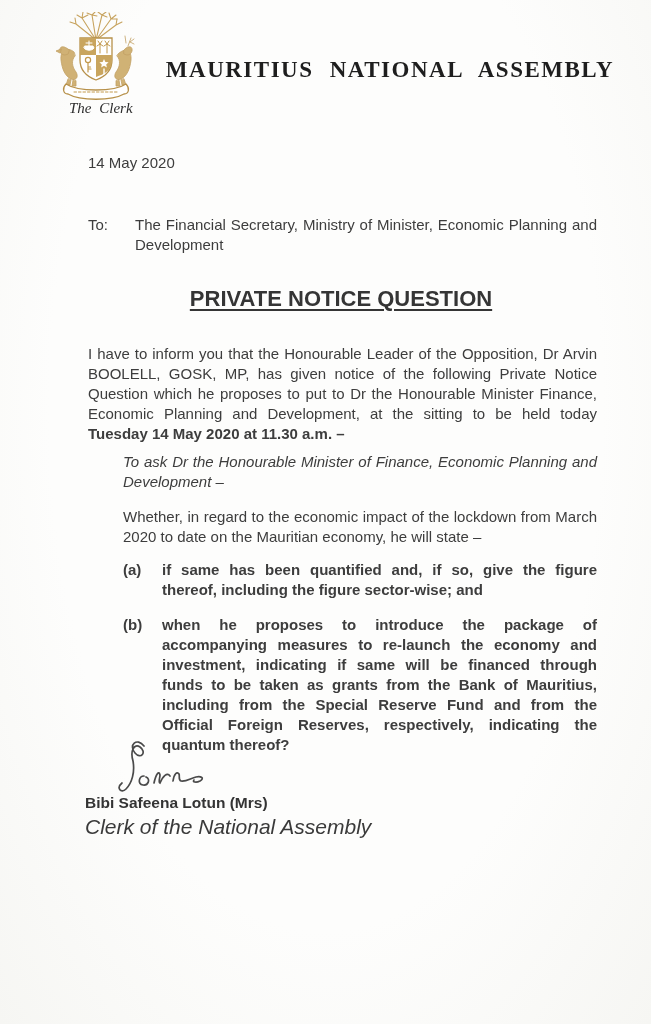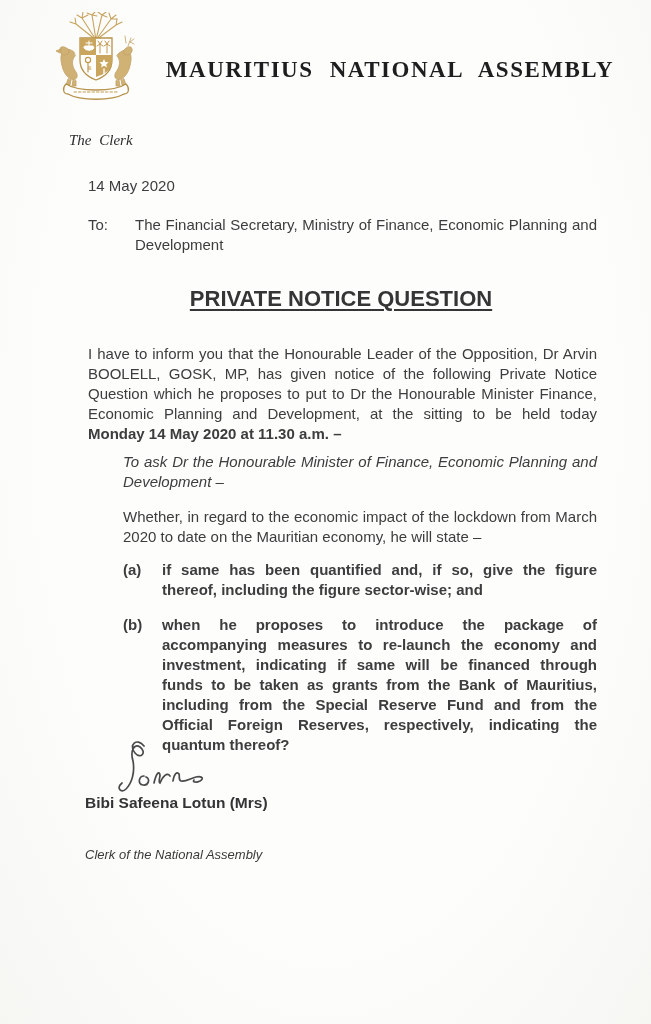--- a/index.html
+++ b/index.html
@@ -22,30 +22,30 @@
     left:158px; top:57px; width:464px;
     text-align:center;
     font-family:"Liberation Serif", serif;
     font-weight:bold;
     font-size:23px;
     letter-spacing:1.5px;
     word-spacing:9px;
     color:#1e1e1e;
   }
   .clerk-office {
-    left:69px; top:132px;
+    left:69px; top:100px;
     font-family:"Liberation Serif", serif;
     font-style:italic;
     font-size:15px;
     word-spacing:4px;
     color:#2c2c2c;
   }
 
   
-  .letter-date { left:88px; top:176px; font-size:15px; }
+  .letter-date { left:88px; top:153px; font-size:15px; }
   .to-row { left:88px; top:215px; width:509px; display:flex; }
   .to-label { flex:0 0 47px; }
   .to-text { flex:1; text-align:justify; line-height:20px; }
   .bodytext { font-size:15px; line-height:20px; }
 
   
   .pnq-heading {
     left:85px; top:286px; width:512px;
     text-align:center;
     font-size:22px;
@@ -62,21 +62,21 @@
   .lead-par { left:123px; top:507px; width:474px; font-weight:normal; }
   .q-item { display:flex; width:474px; left:123px; font-weight:bold; }
   .item-a { top:560px; }
   .item-b { top:615px; }
   .item-label { flex:0 0 39px; }
   .item-text { flex:1; text-align:justify; line-height:20px; }
 
   
   .signature-svg { left:106px; top:738px; width:104px; height:64px; }
   .signer-name { left:85px; top:794px; font-size:15.5px; font-weight:bold; color:#343434; }
-  .signer-role { left:85px; top:815px; font-size:13px; font-style:italic; color:#3a3a3a;margin-top:32px; }
+  .signer-role { left:85px; top:815px; font-size:21px; font-style:italic; color:#3a3a3a; }
 
   
   .footer-clip { left:0; top:935px; width:651px; height:17px; overflow:hidden; }
   .footer-line {
     text-align:center;
     font-family:"Liberation Serif", serif;
     font-size:13.5px;
     letter-spacing:0.2px;
     word-spacing:1px;
     color:#2e2e2e;
@@ -133,29 +133,29 @@
     <path d="M22,80 h44" stroke="#c2994d" stroke-width="1" stroke-dasharray="2.5,2"></path>
   </svg>
 
   <div class="abs assembly-title">MAURITIUS NATIONAL ASSEMBLY</div>
   <div class="abs clerk-office">The Clerk</div>
 
   <div class="abs letter-date bodytext">14 May 2020</div>
 
   <div class="abs to-row bodytext">
     <span class="to-label">To:</span>
-    <span class="to-text">The Financial Secretary, Ministry of Finance, Economic Planning and Development</span>
+    <span class="to-text">The Financial Secretary, Ministry of Minister, Economic Planning and Development</span>
   </div>
 
   <div class="abs pnq-heading">
     <span>PRIVATE NOTICE QUESTION</span>
   </div>
 
   <p class="abs par intro-par bodytext">
-    <span>I have to inform you that the Honourable Leader of the Opposition, Dr Arvin BOOLELL, GOSK, MP, has given notice of the following Private Notice Question which he proposes to put to Dr the Honourable Minister Finance, Economic Planning and Development, at the sitting to be held today </span><span class="bold-part">Monday 14 May 2020 at 11.30 a.m. –</span>
+    <span>I have to inform you that the Honourable Leader of the Opposition, Dr Arvin BOOLELL, GOSK, MP, has given notice of the following Private Notice Question which he proposes to put to Dr the Honourable Minister Finance, Economic Planning and Development, at the sitting to be held today </span><span class="bold-part">Tuesday 14 May 2020 at 11.30 a.m. –</span>
   </p>
 
   <p class="abs par ask-par bodytext">To ask Dr the Honourable Minister of Finance, Economic Planning and Development –</p>
 
   <p class="abs par lead-par bodytext">Whether, in regard to the economic impact of the lockdown from March 2020 to date on the Mauritian economy, he will state –</p>
 
   <div class="abs q-item item-a bodytext">
     <span class="item-label">(a)</span>
     <span class="item-text">if same has been quantified and, if so, give the figure thereof, including the figure sector-wise; and</span>
   </div>

